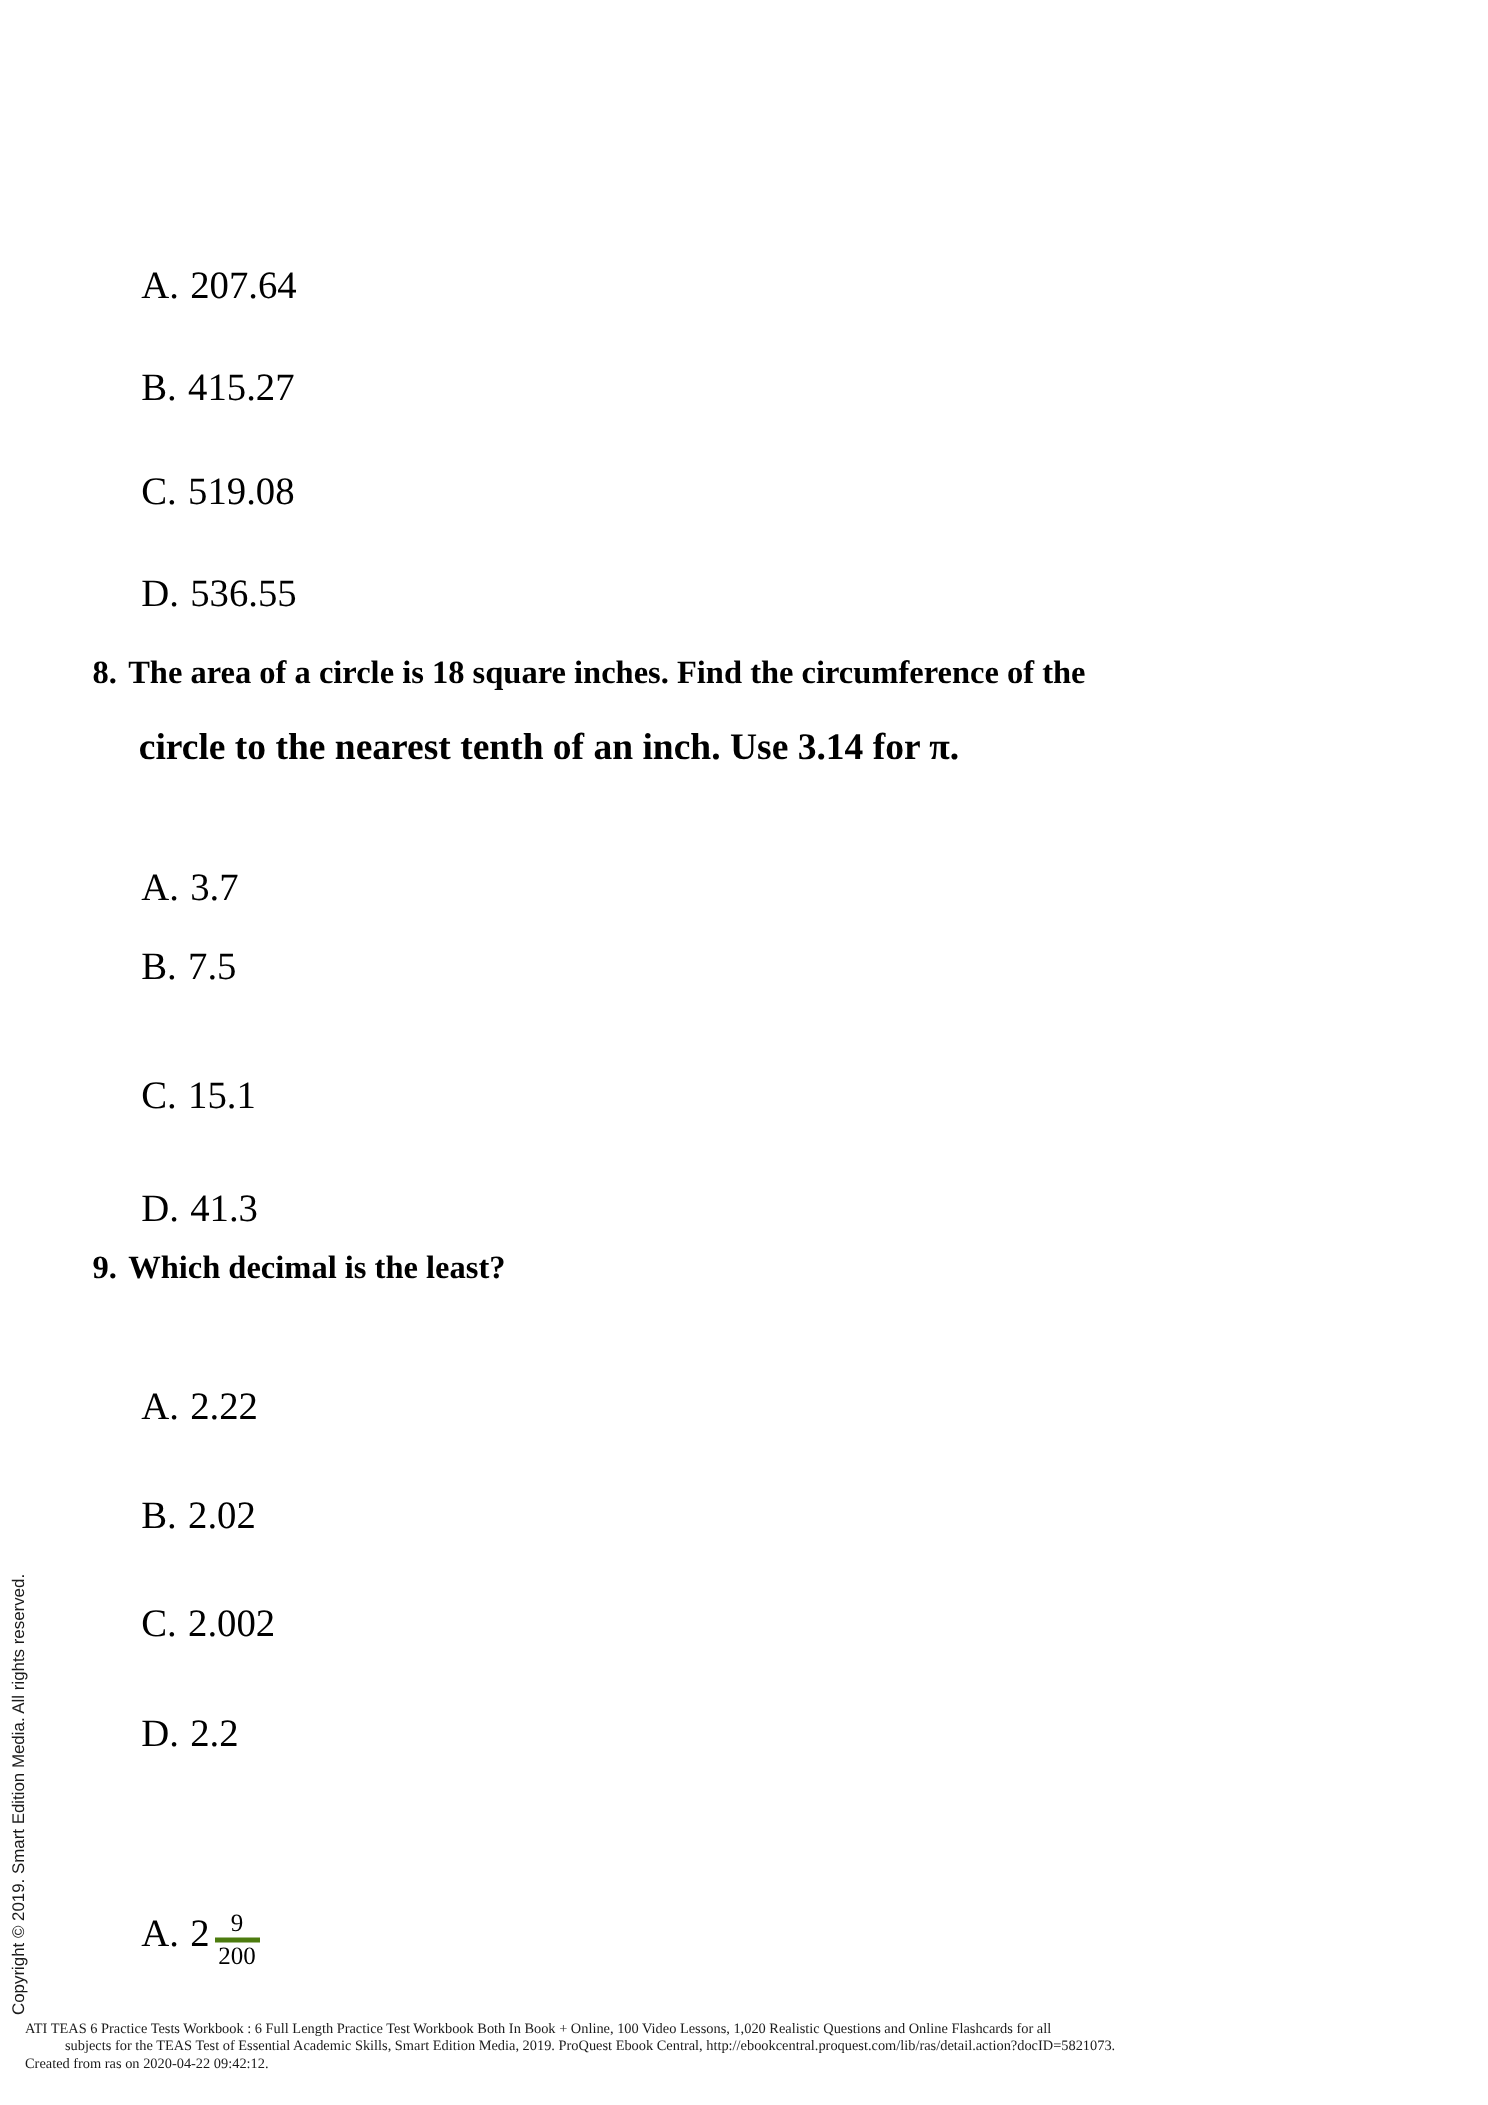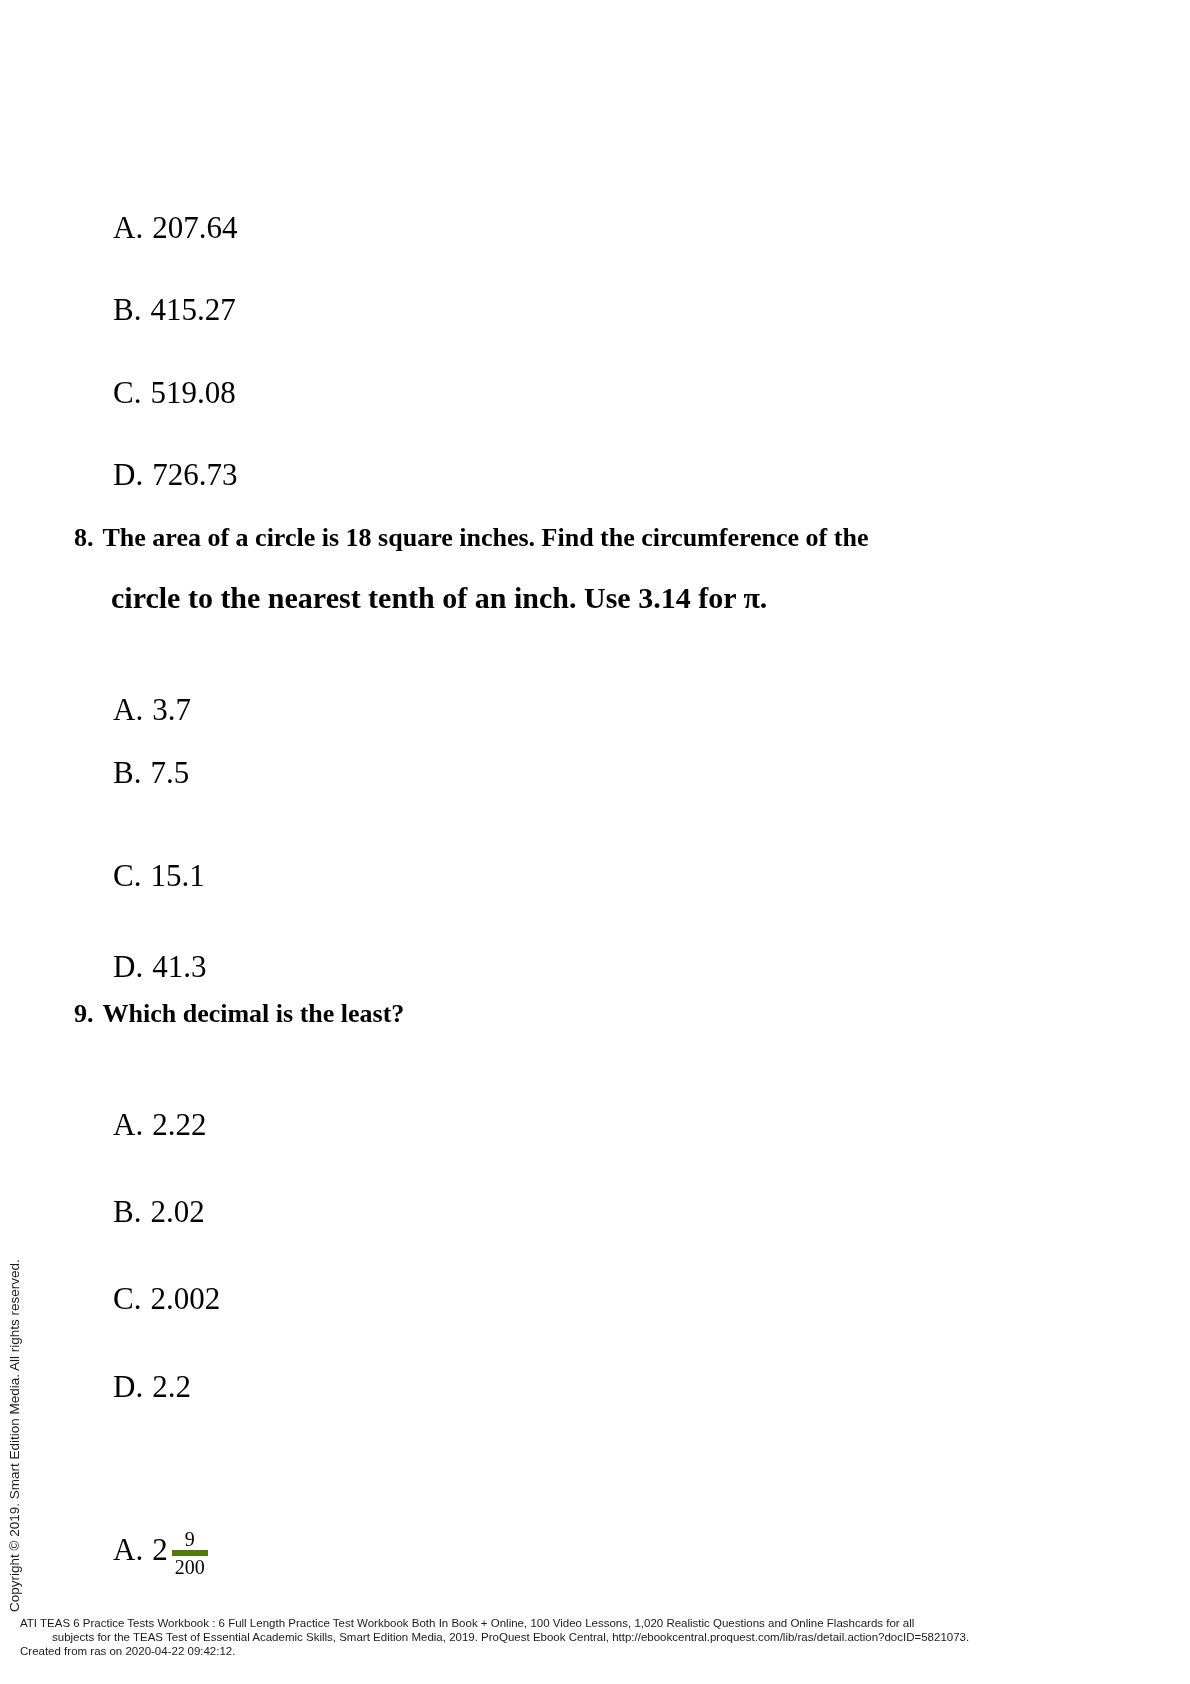--- a/index.html
+++ b/index.html
@@ -48,25 +48,25 @@
   
   .frac {
     display: inline-block;
     vertical-align: -14px;
     text-align: center;
     font-size: 20px;
     line-height: 1.1;
     margin-left: 4px;
   }
   .frac-num { display: block; padding: 0 3px; }
-  .frac-den { display: block; border-top: 6px solid #4d7c0f; padding: 0 3px; }
+  .frac-den { display: block; border-top: 4px solid #4d7c0f; padding: 0 3px; }
   
   .footer-line {
     position: absolute;
-    font-family: Liberation Sans, sans-serif;
+    font-family: Liberation Serif, serif;
     font-size: 11.5px;
     line-height: 1.2;
     color: #1a1a1a;
     white-space: nowrap;
   }
   
   .copyright-vertical {
     position: absolute;
     left: 7px;
     top: 1612px;
@@ -88,21 +88,21 @@
   <div class="opt" style="top:176px">
     <span class="opt-label">A.</span><span class="opt-value">207.64</span>
   </div>
   <div class="opt" style="top:258px">
     <span class="opt-label">B.</span><span class="opt-value">415.27</span>
   </div>
   <div class="opt" style="top:341px">
     <span class="opt-label">C.</span><span class="opt-value">519.08</span>
   </div>
   <div class="opt" style="top:423px">
-    <span class="opt-label">D.</span><span class="opt-value">726.73</span>
+    <span class="opt-label">D.</span><span class="opt-value">536.55</span>
   </div>
 
   <div class="q-line" style="top:525px">
     <span class="q-num">8.</span><span>The area of a circle is 18 square inches. Find the circumference of the</span>
   </div>
   <div class="q-cont" style="top:583px">circle to the nearest tenth of an inch. Use 3.14 for π.</div>
 
   <div class="opt" style="top:658px">
     <span class="opt-label">A.</span><span class="opt-value">3.7</span>
   </div>

